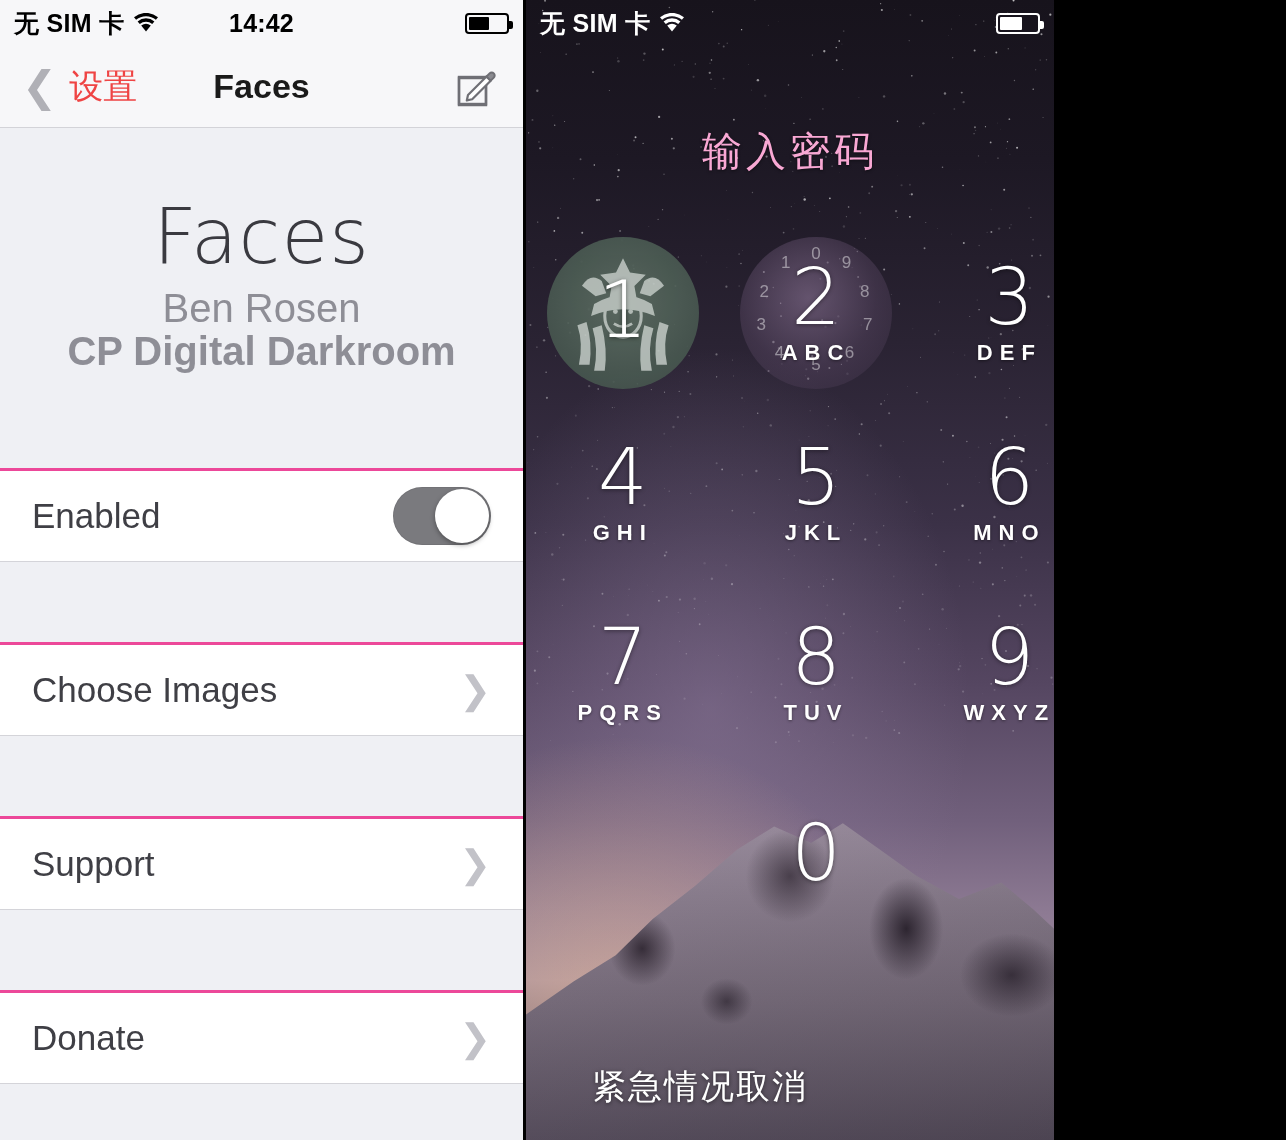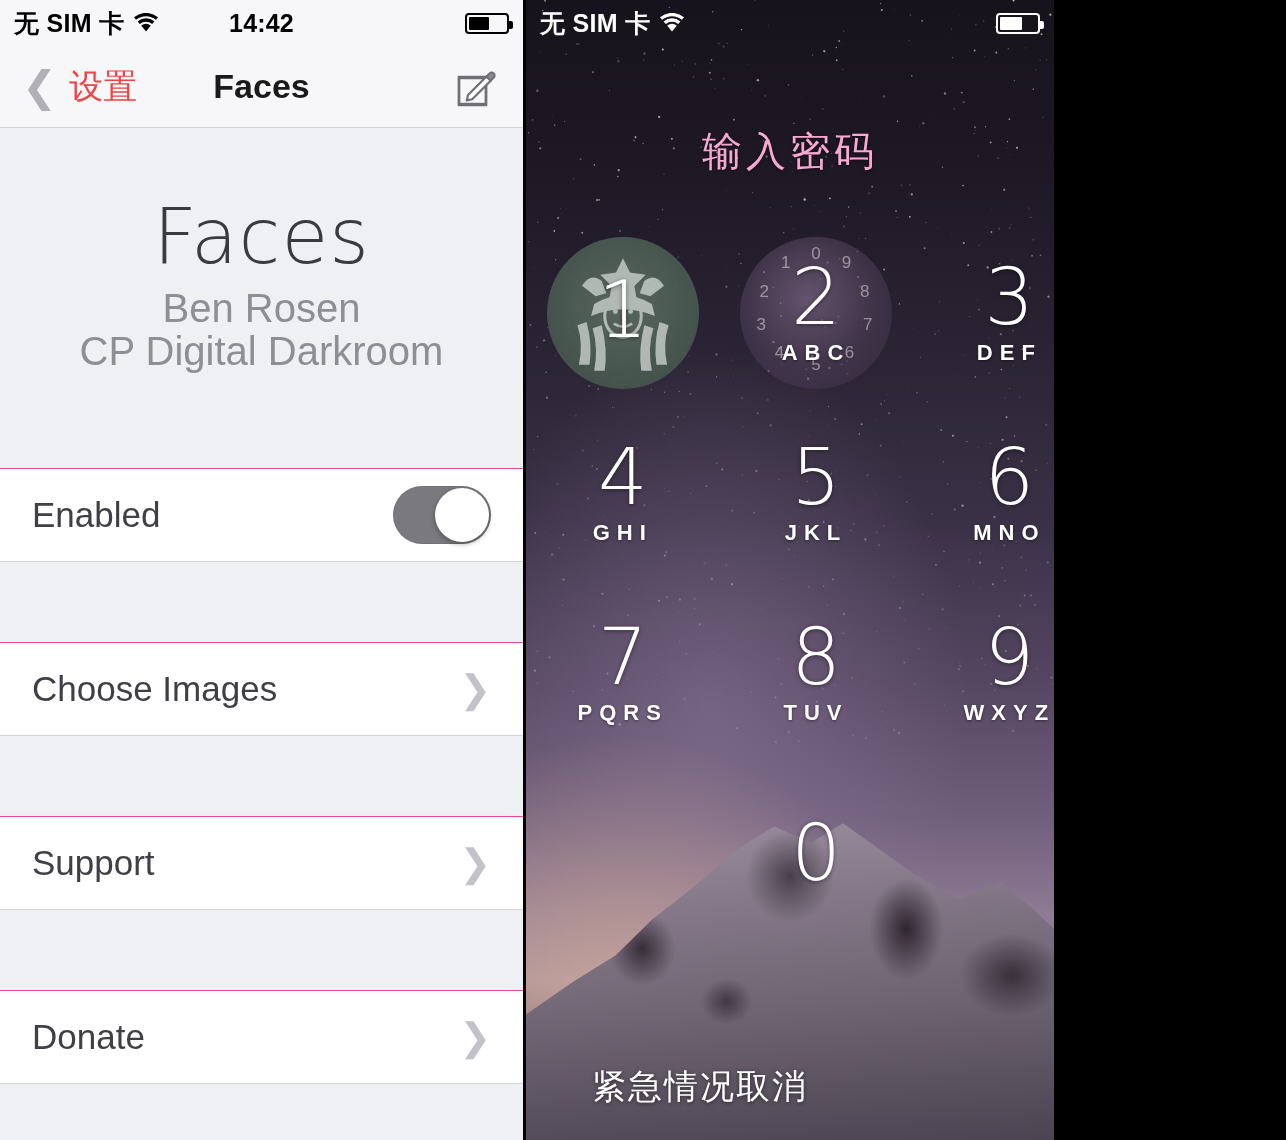--- a/index.html
+++ b/index.html
@@ -61,26 +61,26 @@
   
   .hero {
     height:340px; background:#eff0f4; display:flex; flex-direction:column;
     align-items:center; justify-content:center; padding-bottom:24px;
   }
   .hero-title {
     font-size:76px; font-weight:300; color:#3a3a40; letter-spacing:1px;
     line-height:1; font-family:"DejaVu Sans",sans-serif; font-stretch:condensed;
   }
   .hero-sub1 { font-size:40px; color:#8e8e96; font-weight:300; margin-top:12px; line-height:1.05; }
-  .hero-sub2 { font-size:40px; color:#8e8e96; font-weight:400; line-height:1.1; }
+  .hero-sub2 { font-size:40px; color:#8e8e96; font-weight:700; line-height:1.1; }
 
   
   .cell {
     background:#fff; height:94px; display:flex; align-items:center;
-    padding:0 32px; border-top:1px solid #ec4899; border-bottom:1px solid #d4d4d9;
+    padding:0 32px; border-top:3px solid #ec4899; border-bottom:1px solid #d4d4d9;
     cursor:pointer;
   }
   .cell-label { font-size:35px; color:#3f3f45; font-weight:400; }
   .cell .chev-r {
     margin-left:auto; color:#c2c2c8; font-size:38px; font-weight:300; line-height:1;
   }
   .gap { height:80px; background:#eff0f4; }
 
   .switch {
     margin-left:auto; width:98px; height:58px; border-radius:29px;

